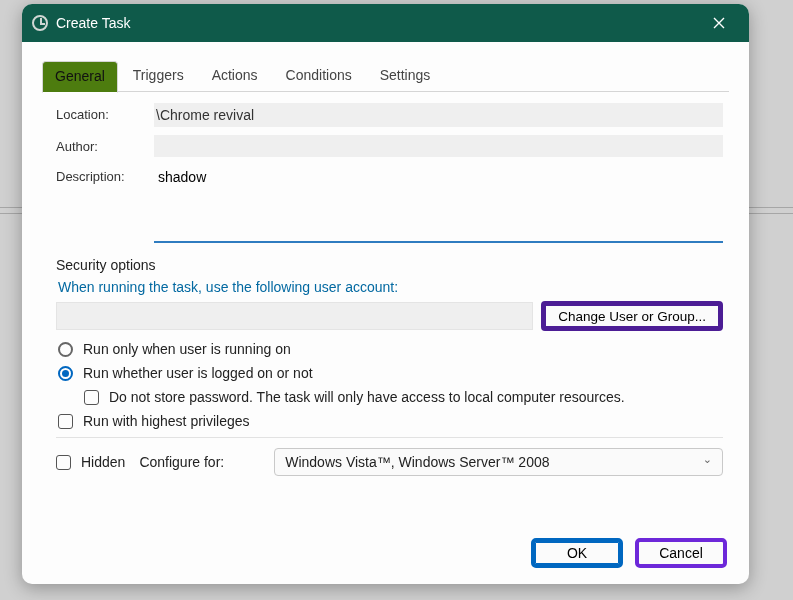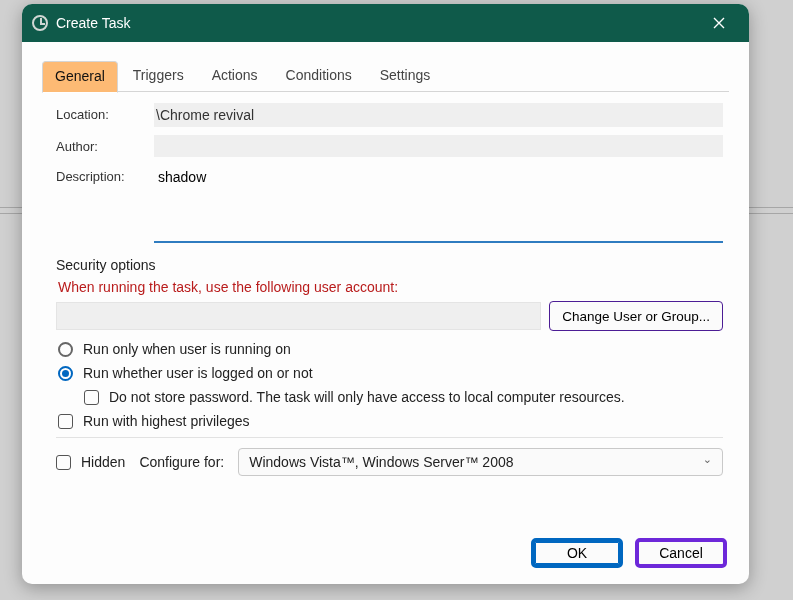--- a/index.html
+++ b/index.html
@@ -72,21 +72,21 @@
     .tab {
       padding: 6px 12px 8px 12px;
       color:#444;
       cursor:pointer;
       border: 1px solid transparent;
       border-bottom: none;
       position:relative;
     }
     .tab.active {
       color:#111;
-      background:#fdba74;
+      background:#4d7c0f;
       border:1px solid #d5d5d5;
       border-bottom:1px solid #fff;
       border-radius:4px 4px 0 0;
       z-index:2;
       top:1px;
     }
     .tabline {
       border-bottom:1px solid #d5d5d5;
       margin: 0 20px;
       position:relative;
@@ -121,33 +121,33 @@
       padding: 4px 4px;
       font-size:14px;
       font-family:inherit;
       resize:none;
       outline:none;
       background:transparent;
     }
 
     .sec-section { margin-top: 14px; }
     .sec-head { font-size:14px; margin-bottom:6px; }
-    .sec-sub { font-size:14px; margin: 4px 0 6px 2px; color:#b91c1c; }
+    .sec-sub { font-size:14px; margin: 4px 0 6px 2px; color:#0369a1; }
 
     .acct-row { display:flex; align-items:center; gap:8px; margin-bottom:10px;}
     .acct-box {
       flex:1;
       height:28px;
       background:#efefef;
       border:1px solid #e4e4e4;
     }
     .change-btn {
       height:30px;
       padding:0 12px;
-      border:1px solid #4c1d95;
+      border:5px solid #4c1d95;
       background:#fbfbfb;
       border-radius:4px;
       font-size:13.5px;
       cursor:pointer;
     }
 
     .opt { display:flex; align-items:center; gap:10px; margin: 8px 0 8px 2px; font-size:14px; }
     .opt.indent { margin-left: 28px; }
     .radio {
       width:15px;height:15px;border-radius:50%;border:2px solid #666;display:inline-block;position:relative;flex:none;
@@ -165,21 +165,21 @@
     .cfg-lbl { font-size:14px; }
     .cfg-select {
       flex:1;
       height:28px;
       border:1px solid #c9c9c9;
       border-radius:4px;
       padding: 0 28px 0 10px;
       font-size:14px;
       background:#fafafa;
       position:relative;
-      display:flex;align-items:center;
+      display:flex;align-items:center;margin-left:36px;
     }
     .cfg-select::after {
       content:'⌄';
       position:absolute;right:10px;color:#666;font-size:11px;top:4px;
     }
 
     .footer {
       display:flex;
       justify-content:flex-end;
       gap:12px;

